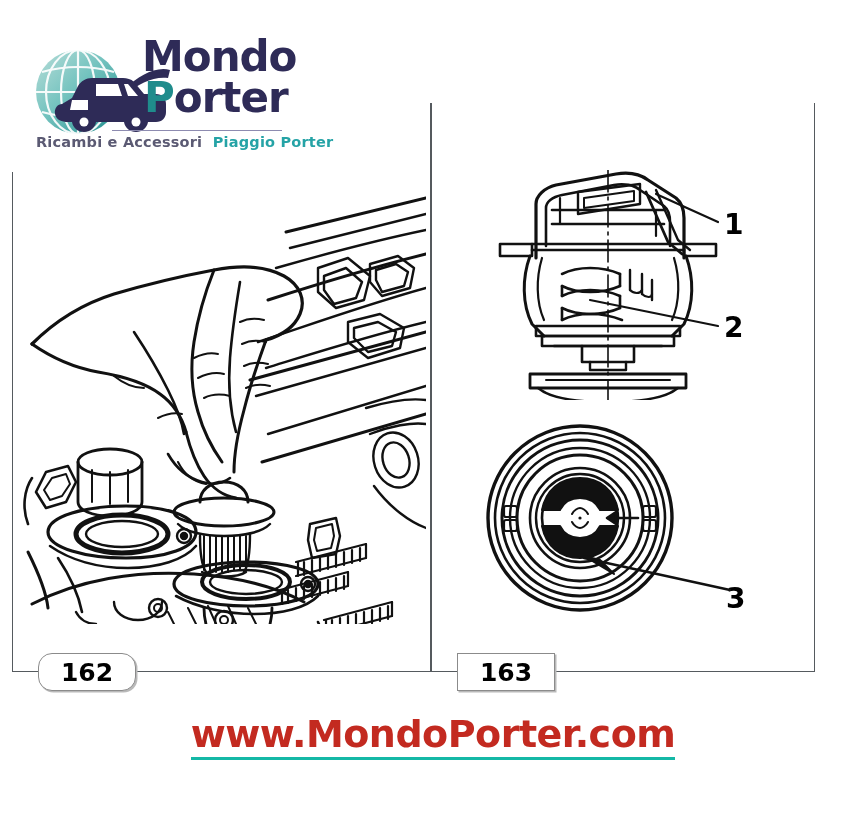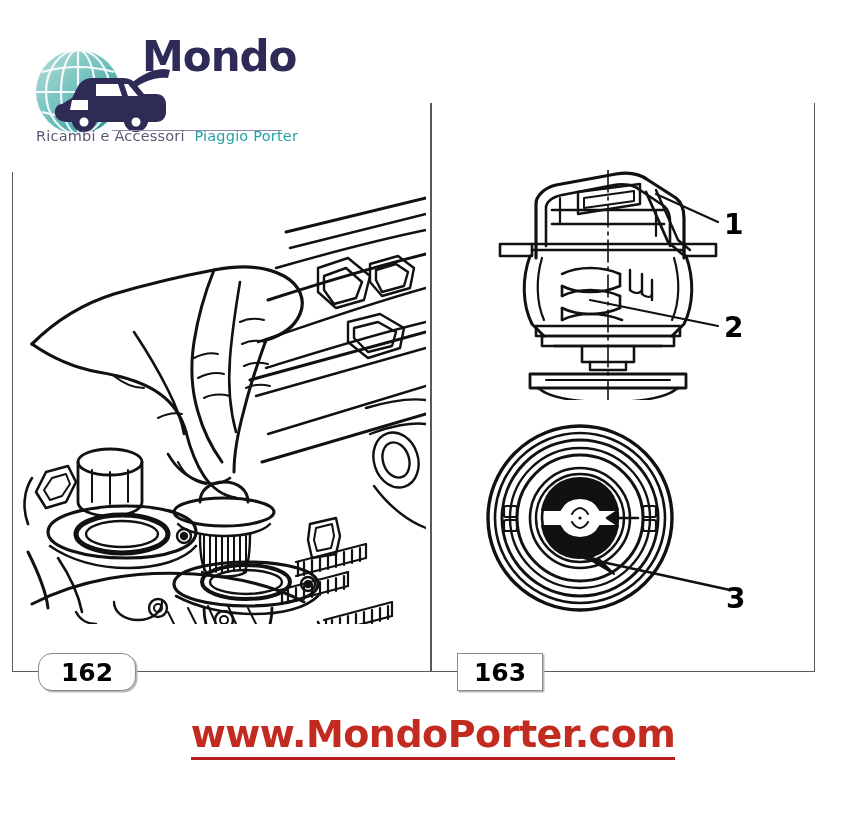--- a/index.html
+++ b/index.html
@@ -75,26 +75,27 @@
     position: absolute;
     left: 112px;
     top: 130px;
     width: 170px;
     height: 1px;
     background: #8d8bb0;
   }
   #logo-tagline {
     position: absolute;
     left: 36px;
-    top: 128px;
+    top: 134px;
     font-family: "DejaVu Sans", sans-serif;
     font-size: 14.5px;
     color: #5b5a73;
     white-space: nowrap;
     letter-spacing: 0.2px;
+    font-weight: bold;
   }
   #logo-tagline .tag-teal {
     color: #25a3a6;
   }
 
   
   #sheet-frame {
     position: absolute;
     left: 12px;
     top: 103px;
@@ -130,37 +131,37 @@
     box-shadow: 1.5px 1.5px 0 #b9b9b9;
     text-align: center;
     font-family: "DejaVu Sans", sans-serif;
     font-weight: bold;
     font-size: 25px;
     color: #000000;
     line-height: 38px;
     box-sizing: border-box;
   }
   #fig-box-162 { left: 38px;  top: 653px; width: 98px; height: 38px; border-radius: 14px; }
-  #fig-box-163 { left: 457px; top: 653px; width: 86px; height: 38px; }
+  #fig-box-163 { left: 457px; top: 653px; width: 98px; height: 38px; }
 
   
   #footer-url {
     position: absolute;
     left: 0;
     top: 712px;
     width: 866px;
     text-align: center;
     font-family: "DejaVu Sans", sans-serif;
     font-weight: bold;
     font-size: 38px;
     color: #c32a20;
     letter-spacing: -0.5px;
   }
   #footer-url span {
-    border-bottom: 3px solid #b91c1c;
+    border-bottom: 3px solid #14b8a6;
     padding-bottom: 1px;
   }
 
   
   #illus-left {
     position: absolute;
     left: 18px;
     top: 172px;
     width: 408px;
     height: 452px;
@@ -235,20 +236,21 @@
       </g>
       <g fill="#ffffff">
         <circle cx="32" cy="54" r="4.5"></circle>
         <circle cx="84" cy="54" r="4.5"></circle>
       </g>
     </svg>
   </div>
 
   <div id="logo-wordmark">
     <div class="wm-mondo">Mondo</div>
+    <div class="wm-porter"><span class="p-teal">P</span><span>orter</span></div>
   </div>
 </div>
 
 <div id="logo-rule"></div>
 
 <div id="logo-tagline"><span>Ricambi e Accessori</span>&nbsp;&nbsp;<span class="tag-teal">Piaggio Porter</span></div>
 
 <div id="sheet-frame"></div>
 <div id="frame-top-left-open"></div>
 <div id="panel-divider"></div>

